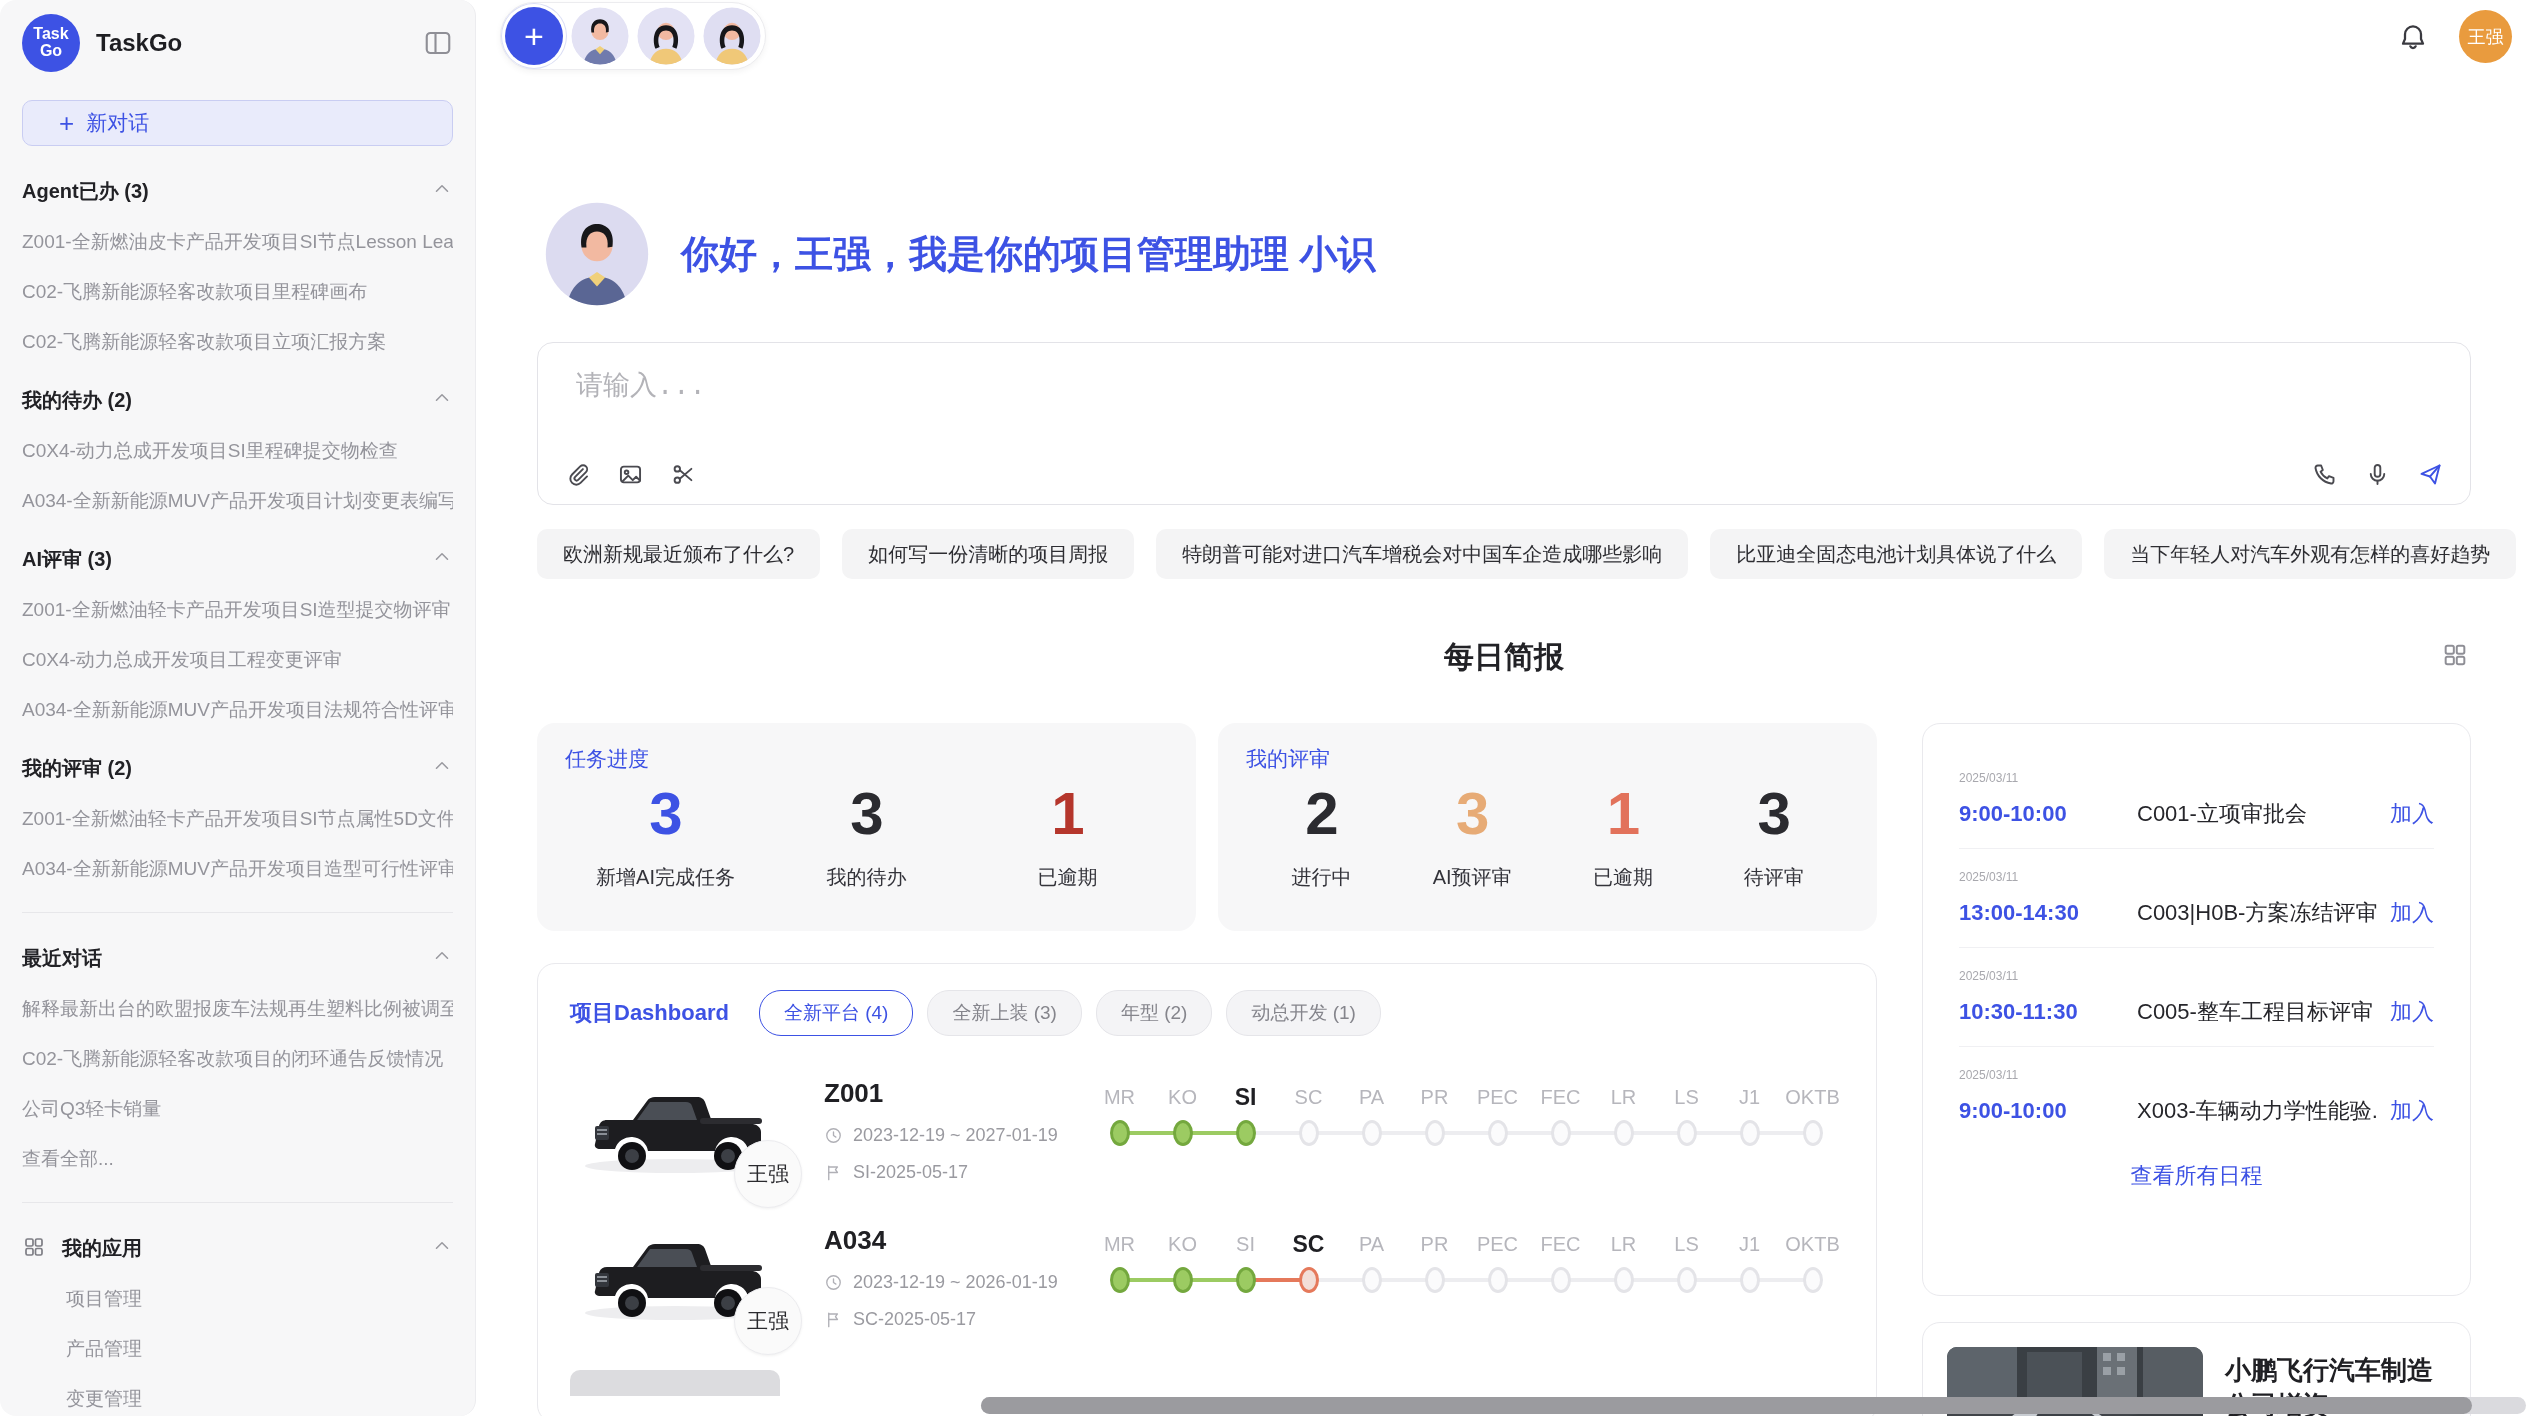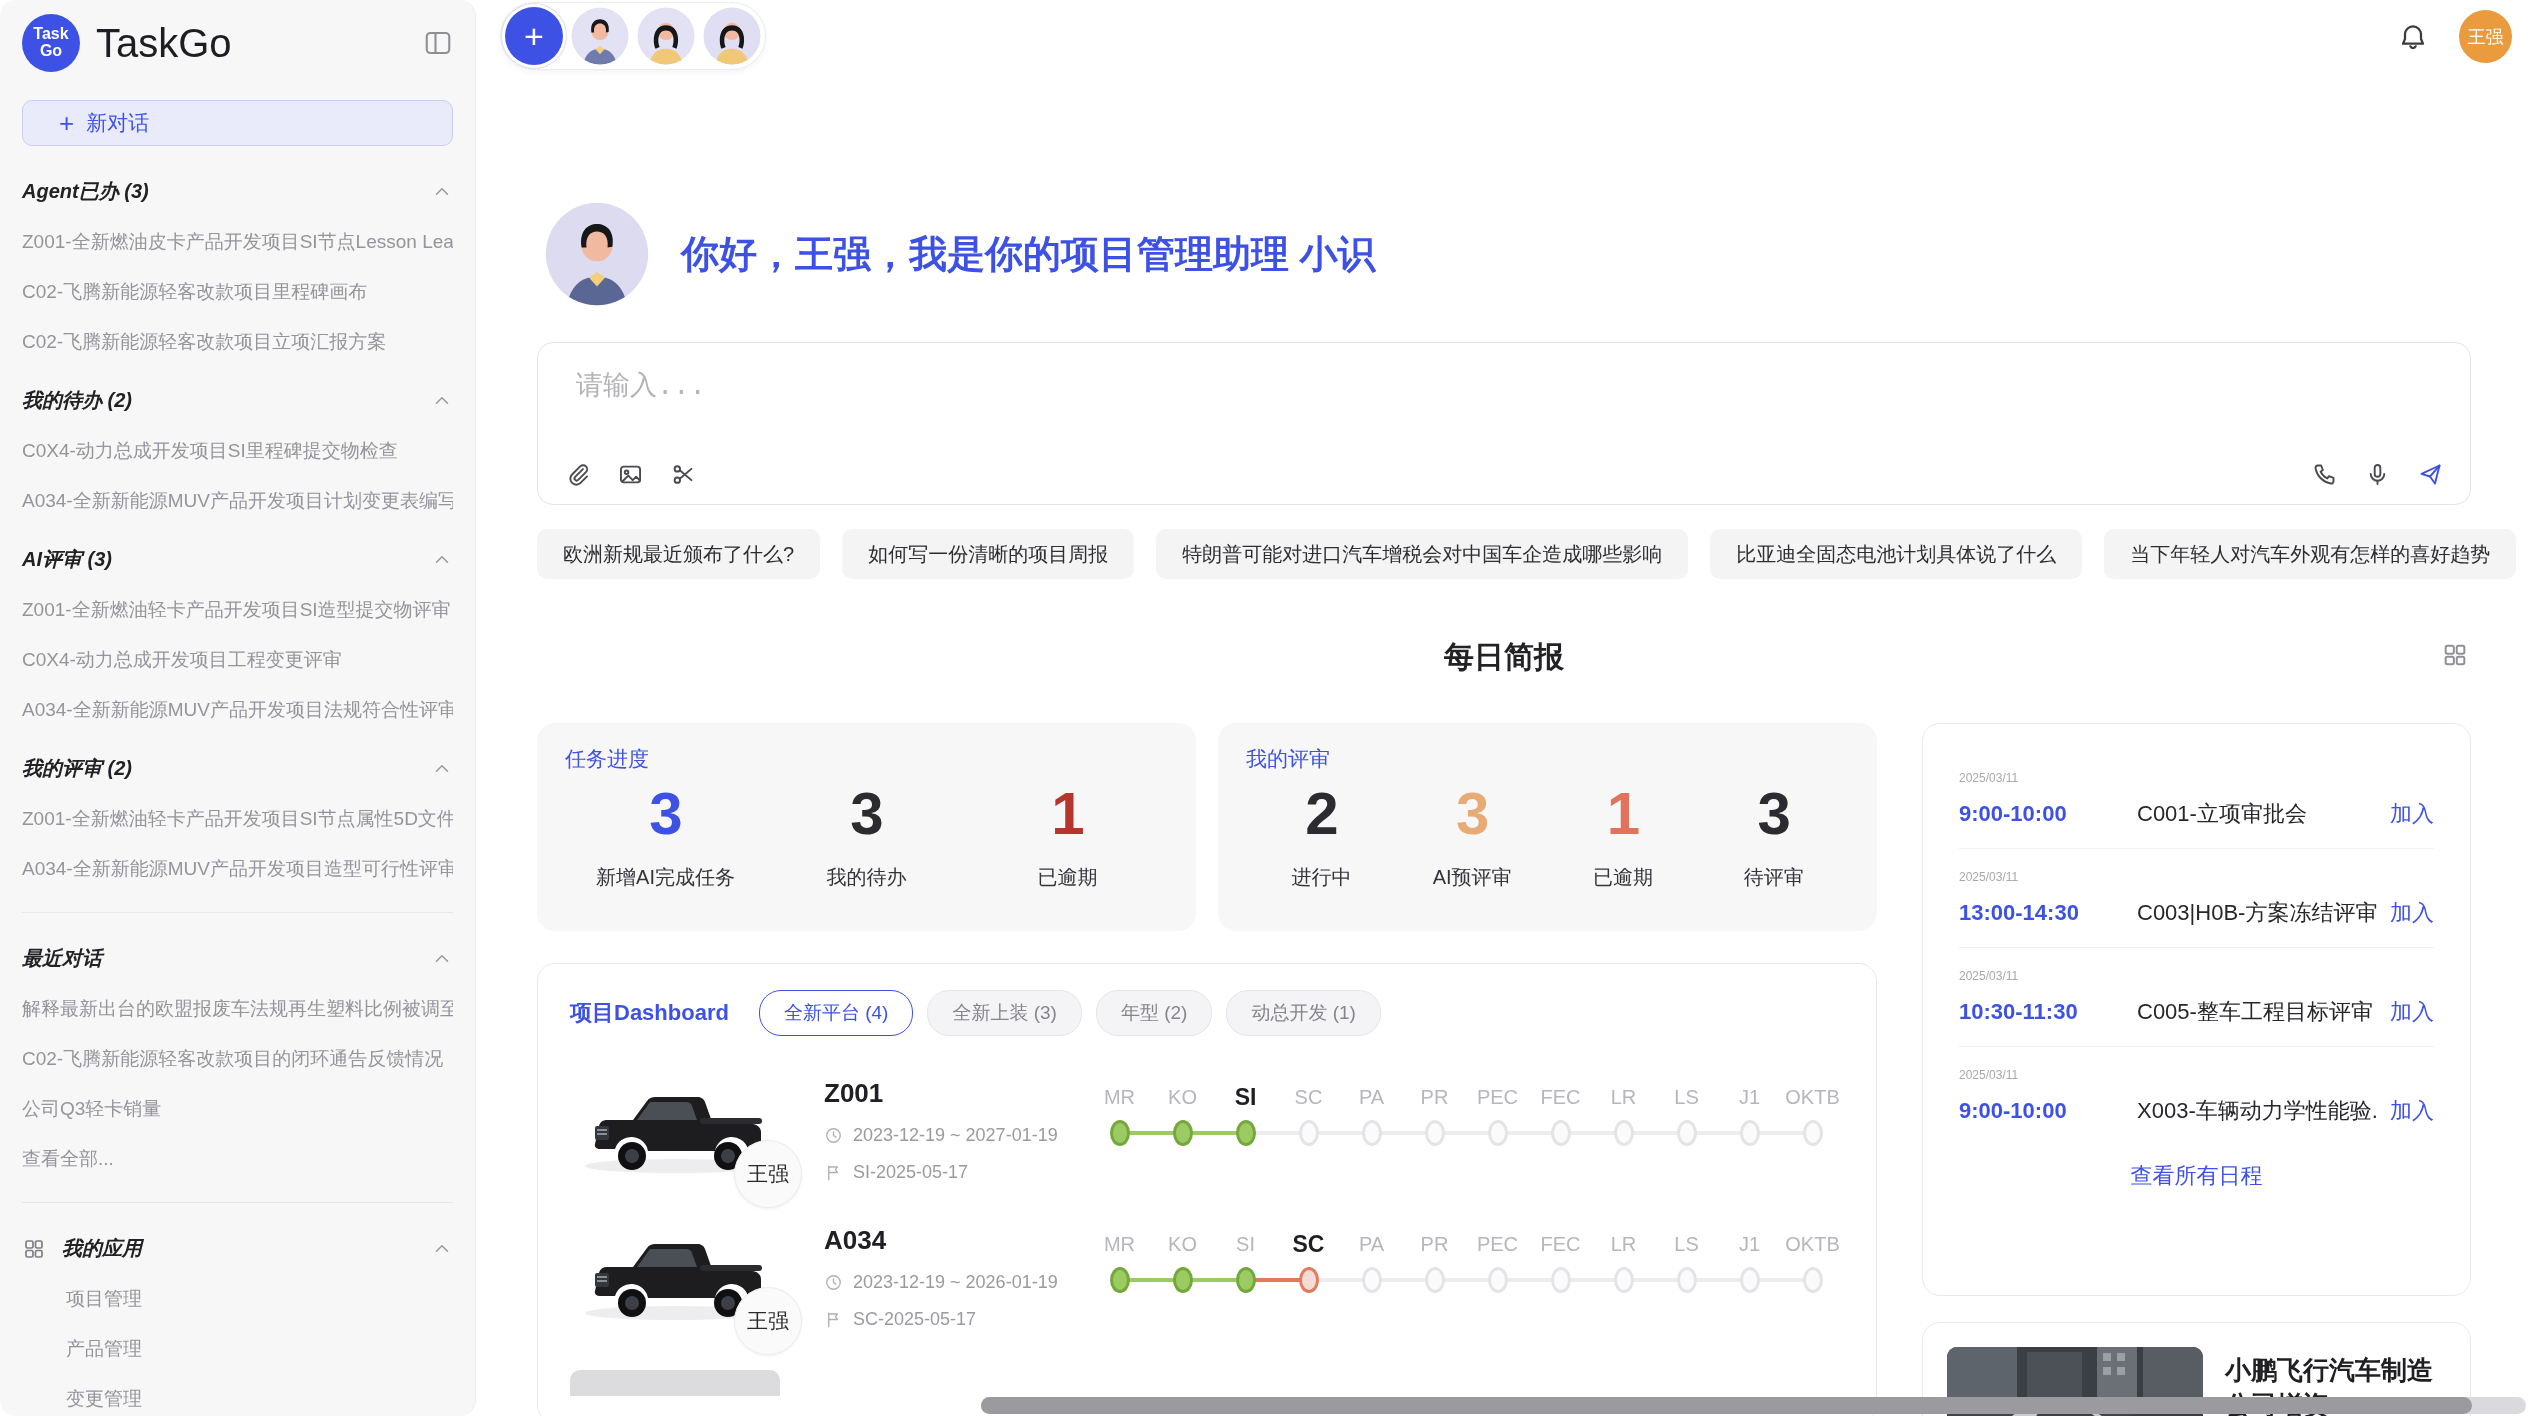--- a/index.html
+++ b/index.html
@@ -4,26 +4,26 @@
 <style>
   html,body{margin:0;padding:0;background:#e9e9e9;}
   .page{position:relative;width:2532px;height:1416px;display:flex;overflow:hidden;background:#fff;
         font-family:"Liberation Sans","DejaVu Sans",sans-serif;color:#26262b;}
   
   .sidebar{width:476px;min-width:476px;height:100%;background:#f7f7f8;border-right:1px solid #ececef;
            padding:14px 22px 0 22px;box-sizing:border-box;overflow:hidden;border-radius:16px;}
   .logo-row{display:flex;align-items:center;gap:16px;}
   .logo-circle{width:58px;height:58px;border-radius:50%;background:#3d52e4;color:#fff;display:flex;flex-direction:column;
                align-items:center;justify-content:center;font-size:16px;line-height:1.05;font-weight:bold;}
-  .app-name{font-size:40px;font-weight:normal;color:#1e1e22;}
+  .app-name{font-size:24px;font-weight:bold;color:#1e1e22;}
   .panel-icon{margin-left:auto;color:#8f8f96;width:30px;height:30px;}
   .new-chat{margin-top:28px;height:44px;background:#e9ebfb;border:1px solid #c9cdf2;border-radius:10px;
             display:flex;align-items:center;gap:12px;padding-left:36px;color:#3d52e4;font-size:21px;cursor:pointer;}
   .new-chat .plus{font-size:26px;line-height:1;}
-  .side-header{display:flex;align-items:center;margin-top:32px;font-size:20px;font-weight:bold;color:#222226;font-style:italic;}
+  .side-header{display:flex;align-items:flex-start;margin-top:32px;font-size:20px;font-weight:bold;color:#222226;}
   .side-header .chev{margin-left:auto;color:#9a9aa0;width:22px;height:22px;}
   .side-header .hicon{width:24px;height:24px;color:#7d7d84;margin-right:16px;}
   .side-item{margin-top:24px;font-size:19px;color:#94949b;white-space:nowrap;overflow:hidden;cursor:pointer;}
   .side-item.indent{padding-left:44px;}
   .side-divider{border-top:1px solid #e7e7ea;margin:30px 0 0 0;}
   .icn{display:inline-block;}
   .icn svg{display:block;width:100%;height:100%;}
   
   .main{position:relative;flex:1;height:100%;overflow:hidden;}
   .topbar{display:flex;align-items:flex-start;padding:2px 20px 0 24px;height:70px;box-sizing:border-box;}

